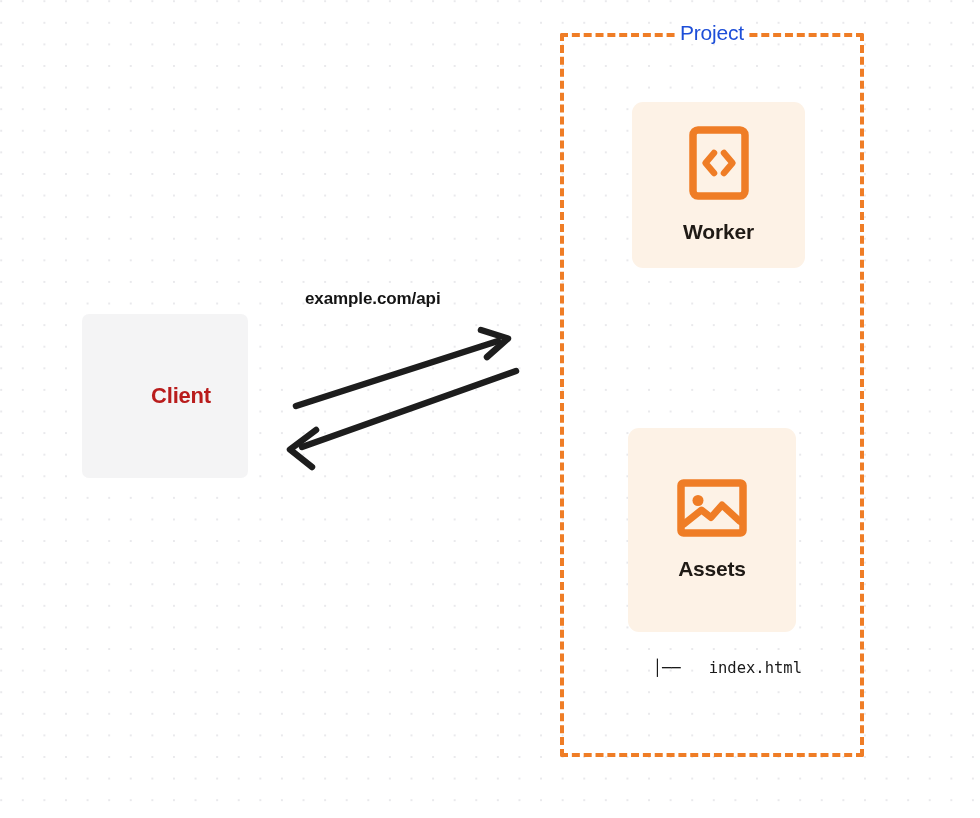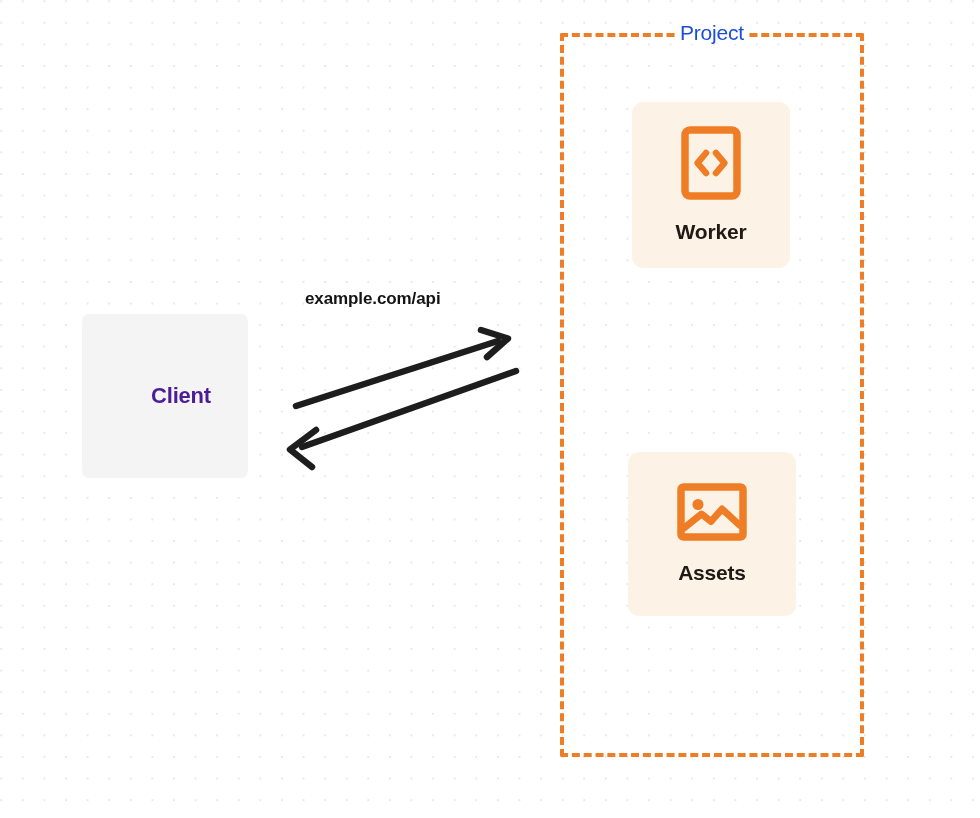--- a/index.html
+++ b/index.html
@@ -34,21 +34,21 @@
     height: 164px;
     background: #f4f4f5;
     border-radius: 7px;
     display: flex;
     align-items: center;
     justify-content: center;
   }
   #client-node .node-title {
     font-size: 22px;
     font-weight: bold;
-    color: #4c1d95;
+    color: #b91c1c;
     letter-spacing: -0.2px;
     margin-left: 32px;
   }
 
   
   #project-container {
     position: absolute;
     left: 560px;
     top: 33px;
     width: 304px;
@@ -77,22 +77,22 @@
   
   .svc-node {
     position: absolute;
     background: #fdf2e6;
     border-radius: 11px;
     display: flex;
     flex-direction: column;
     align-items: center;
     justify-content: center;
   }
-  #worker-node { left: 632px; top: 102px; width: 158px; height: 166px; }
-  #assets-node { left: 628px; top: 452px; width: 168px; height: 164px; }
+  #worker-node { left: 632px; top: 102px; width: 173px; height: 166px; }
+  #assets-node { left: 628px; top: 428px; width: 168px; height: 204px; }
 
   .svc-node .node-icon {
     display: block;
     margin-bottom: 16px;
   }
   .svc-node .node-title {
     font-size: 21px;
     font-weight: bold;
     color: #1f1a15;
     letter-spacing: -0.2px;
@@ -176,14 +176,15 @@
 
   <g>
     <line x1="516" y1="371" x2="302" y2="447" stroke="#1d1d1d" stroke-width="6.5" stroke-linecap="round"></line>
     <path d="M316 430 L290 449.5 L312 467" stroke="#1d1d1d" stroke-width="6.5" stroke-linecap="round" stroke-linejoin="round" fill="none"></path>
   </g>
 </svg>
 
 <div id="request-label">example.com/api</div>
 
 <div id="file-tree">
+  <span class="tree-row">   │──   index.html</span>
   
 </div>
 
 </body></html>

